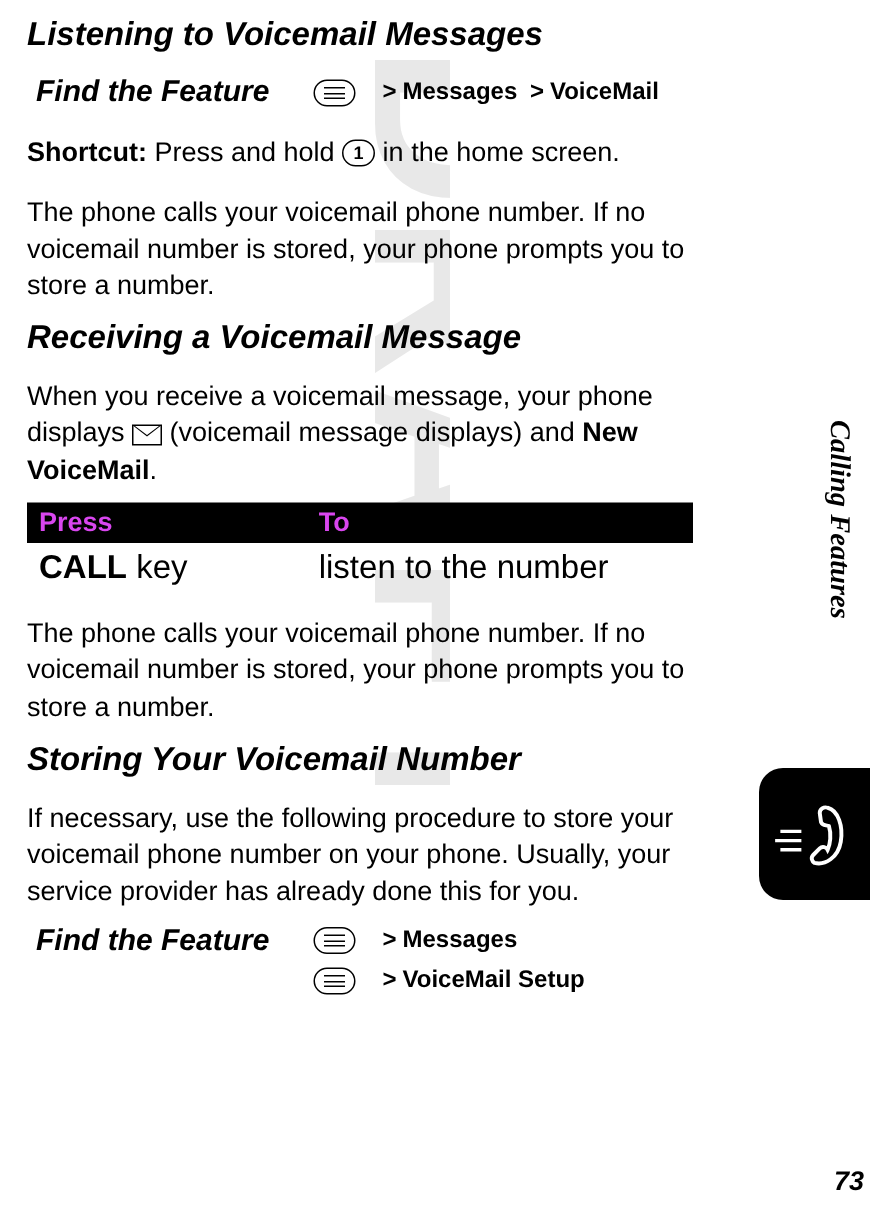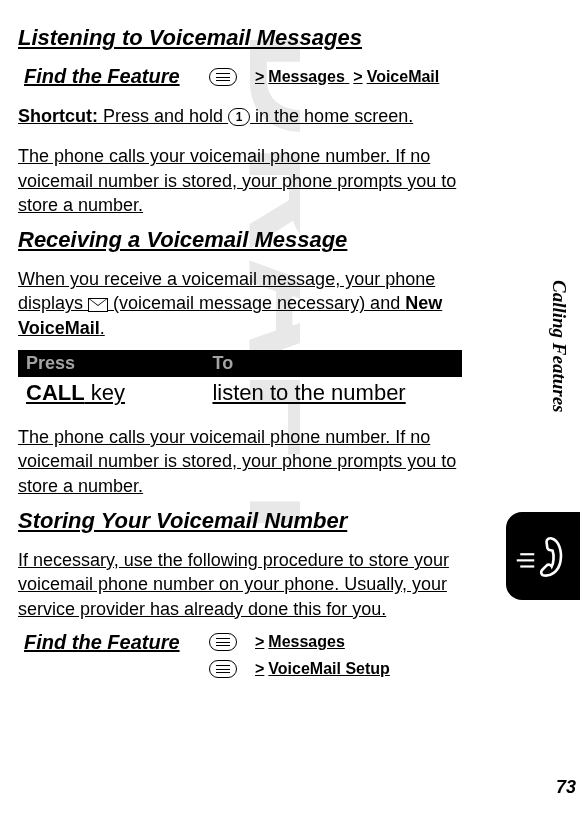--- a/index.html
+++ b/index.html
@@ -23,23 +23,22 @@
     .watermark svg text {
       font-family: Arial, sans-serif;
       font-weight: 900;
       font-size: 150px;
       fill: #e8e8e8;
       letter-spacing: 5px;
     }
     .content {
       position: relative;
       z-index: 1;
-      padding: 25px 58px 0 18px;
+      padding: 10px 58px 0 18px;
       width: 520px;
-      text-decoration: underline;
     }
     h2.section-title {
       font-family: Arial, sans-serif;
       font-style: italic;
       font-weight: bold;
       font-size: 22px;
       margin-bottom: 14px;
     }
     .find-feature-row {
       display: flex;
@@ -145,21 +144,21 @@
       font-stretch: condensed;
     }
     table.press-to {
       width: 100%;
       border-collapse: collapse;
       margin-top: 6px;
       margin-bottom: 4px;
     }
     table.press-to th {
       background: #000;
-      color: #a3a3a3;
+      color: #d946ef;
       text-align: left;
       font-family: Arial, sans-serif;
       font-weight: bold;
       font-size: 18px;
       padding: 3px 8px;
     }
     table.press-to td {
       font-size: 22px;
       padding: 3px 8px;
       vertical-align: top;
@@ -227,21 +226,21 @@
 
   <p class="body">
     <span class="shortcut-label">Shortcut:</span><span> Press and hold </span><span class="key-1">1</span><span> in the home screen.</span>
   </p>
 
   <p class="body">The phone calls your voicemail phone number. If no voicemail number is stored, your phone prompts you to store a number.</p>
 
   <h2 class="section-title" style="margin-top:6px">Receiving a Voicemail Message</h2>
 
   <p class="body" style="margin-top:4px">
-    <span>When you receive a voicemail message, your phone displays </span><span class="envelope-icon"></span><span> (voicemail message necessary) and </span><span class="cond-bold">New VoiceMail</span><span>.</span>
+    <span>When you receive a voicemail message, your phone displays </span><span class="envelope-icon"></span><span> (voicemail message displays) and </span><span class="cond-bold">New VoiceMail</span><span>.</span>
   </p>
 
   <table class="press-to">
     <tbody>
         <tr>
       <th>Press</th>
       <th>To</th>
     </tr>
     <tr>
       <td><span class="cond-bold">CALL</span><span> key</span></td>

